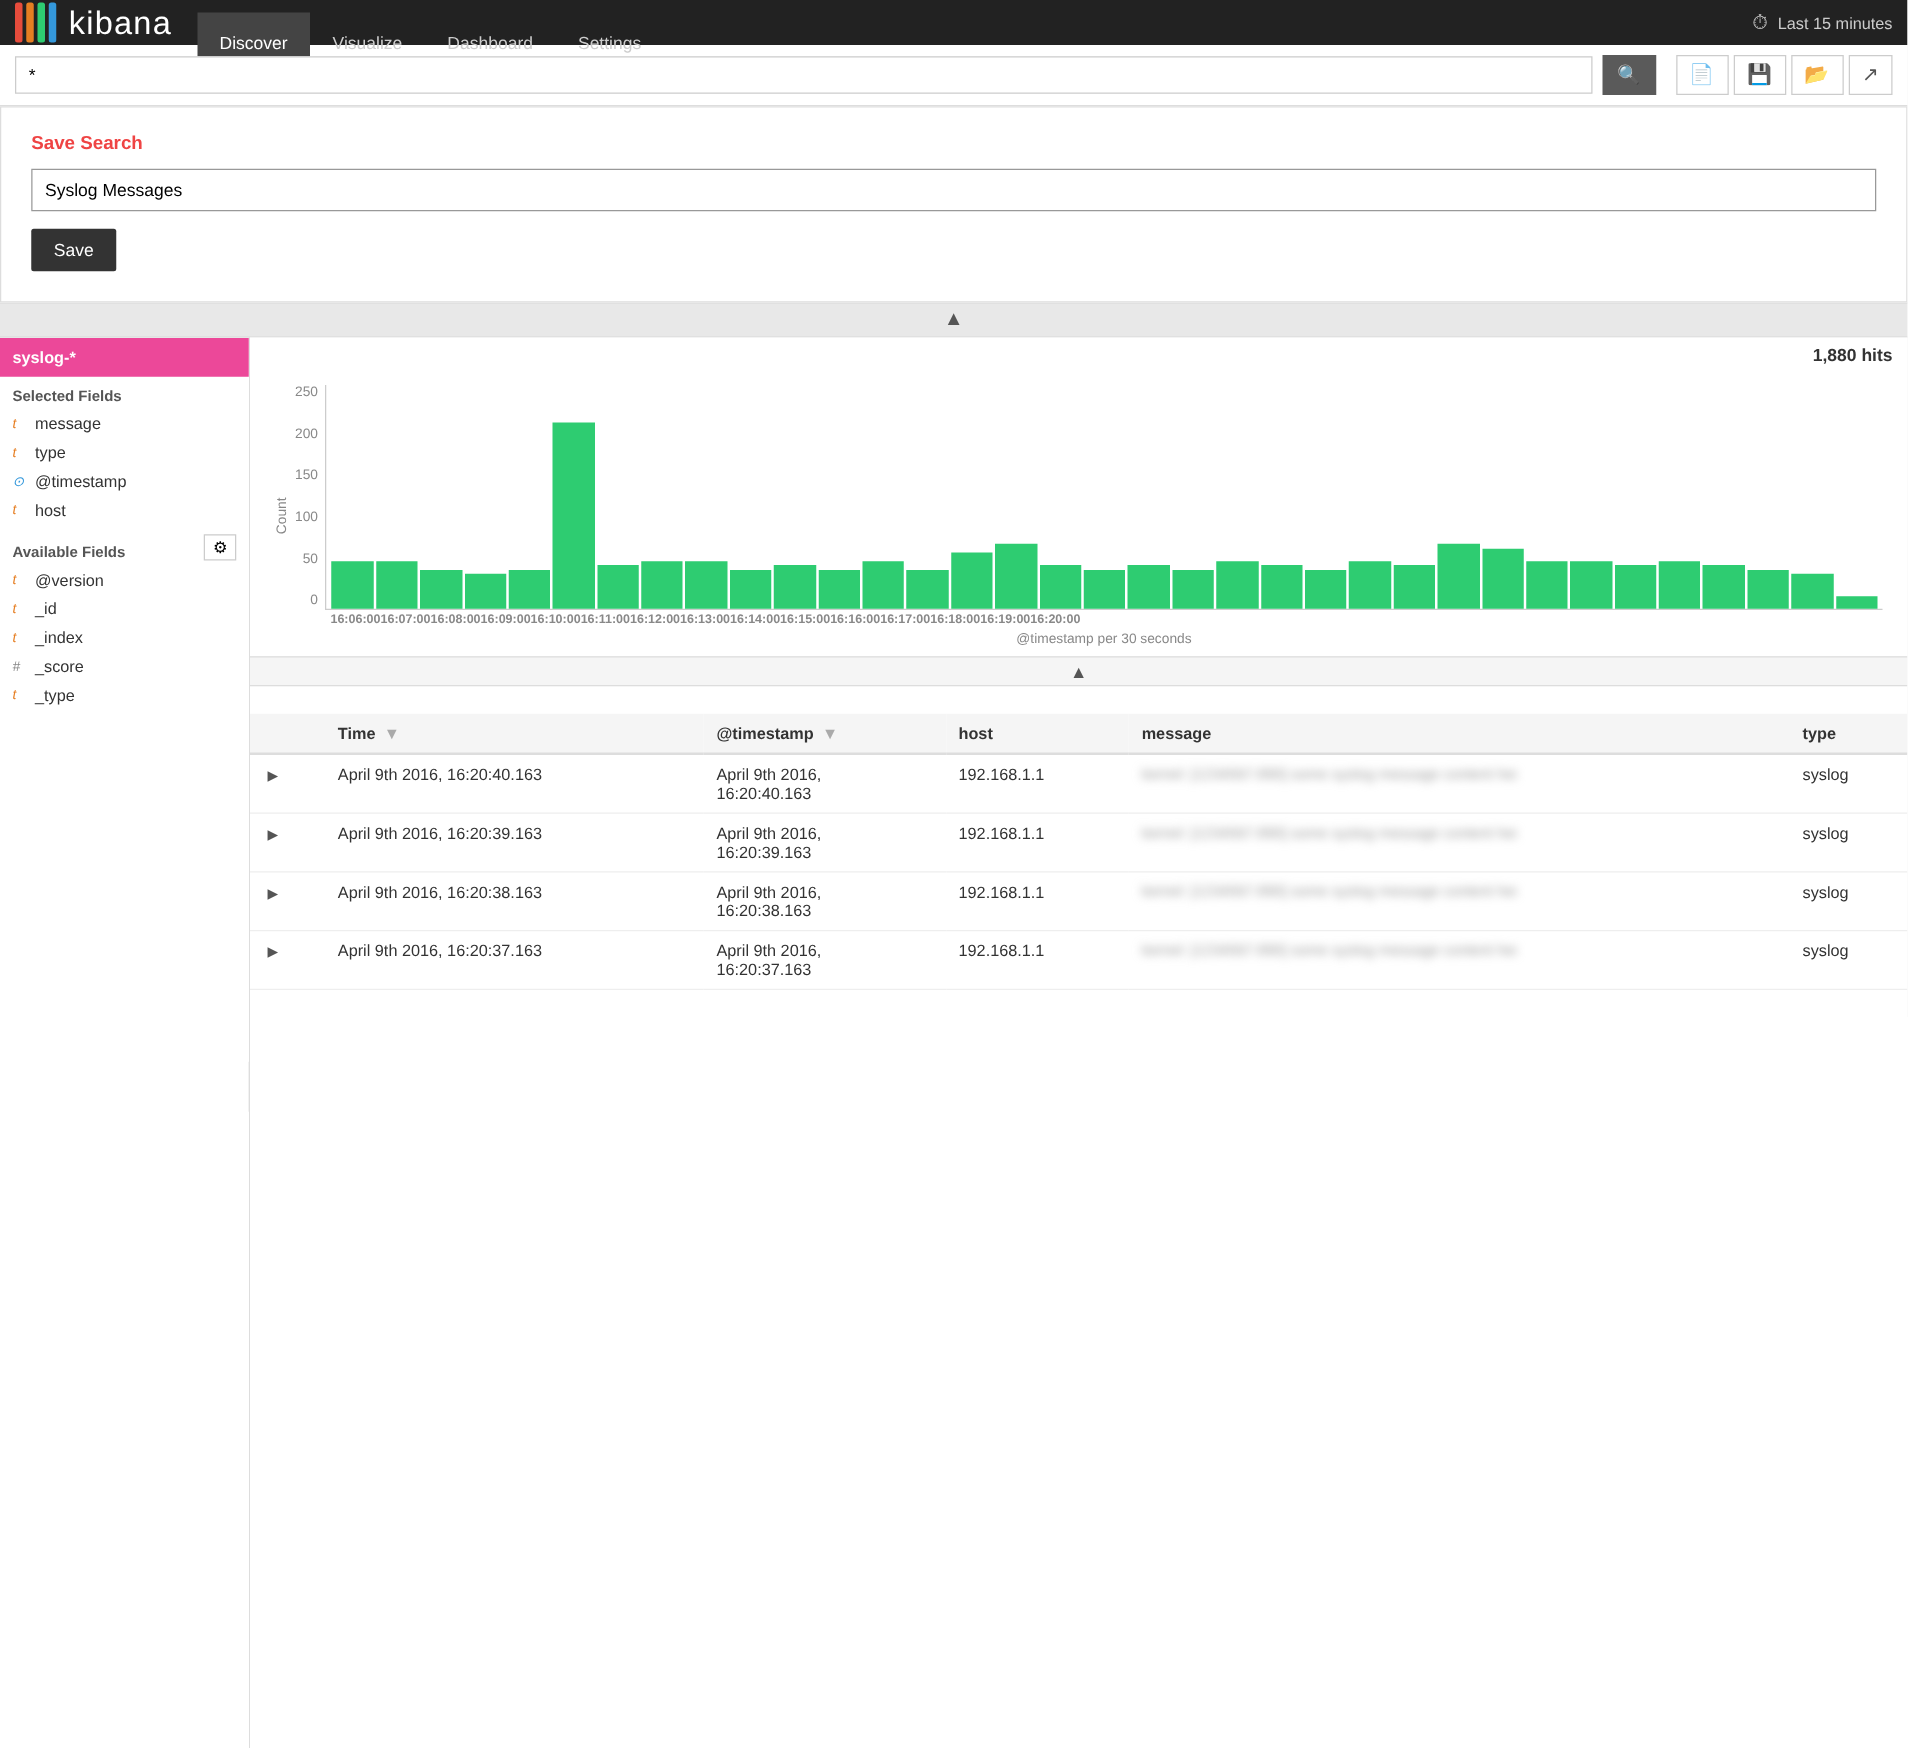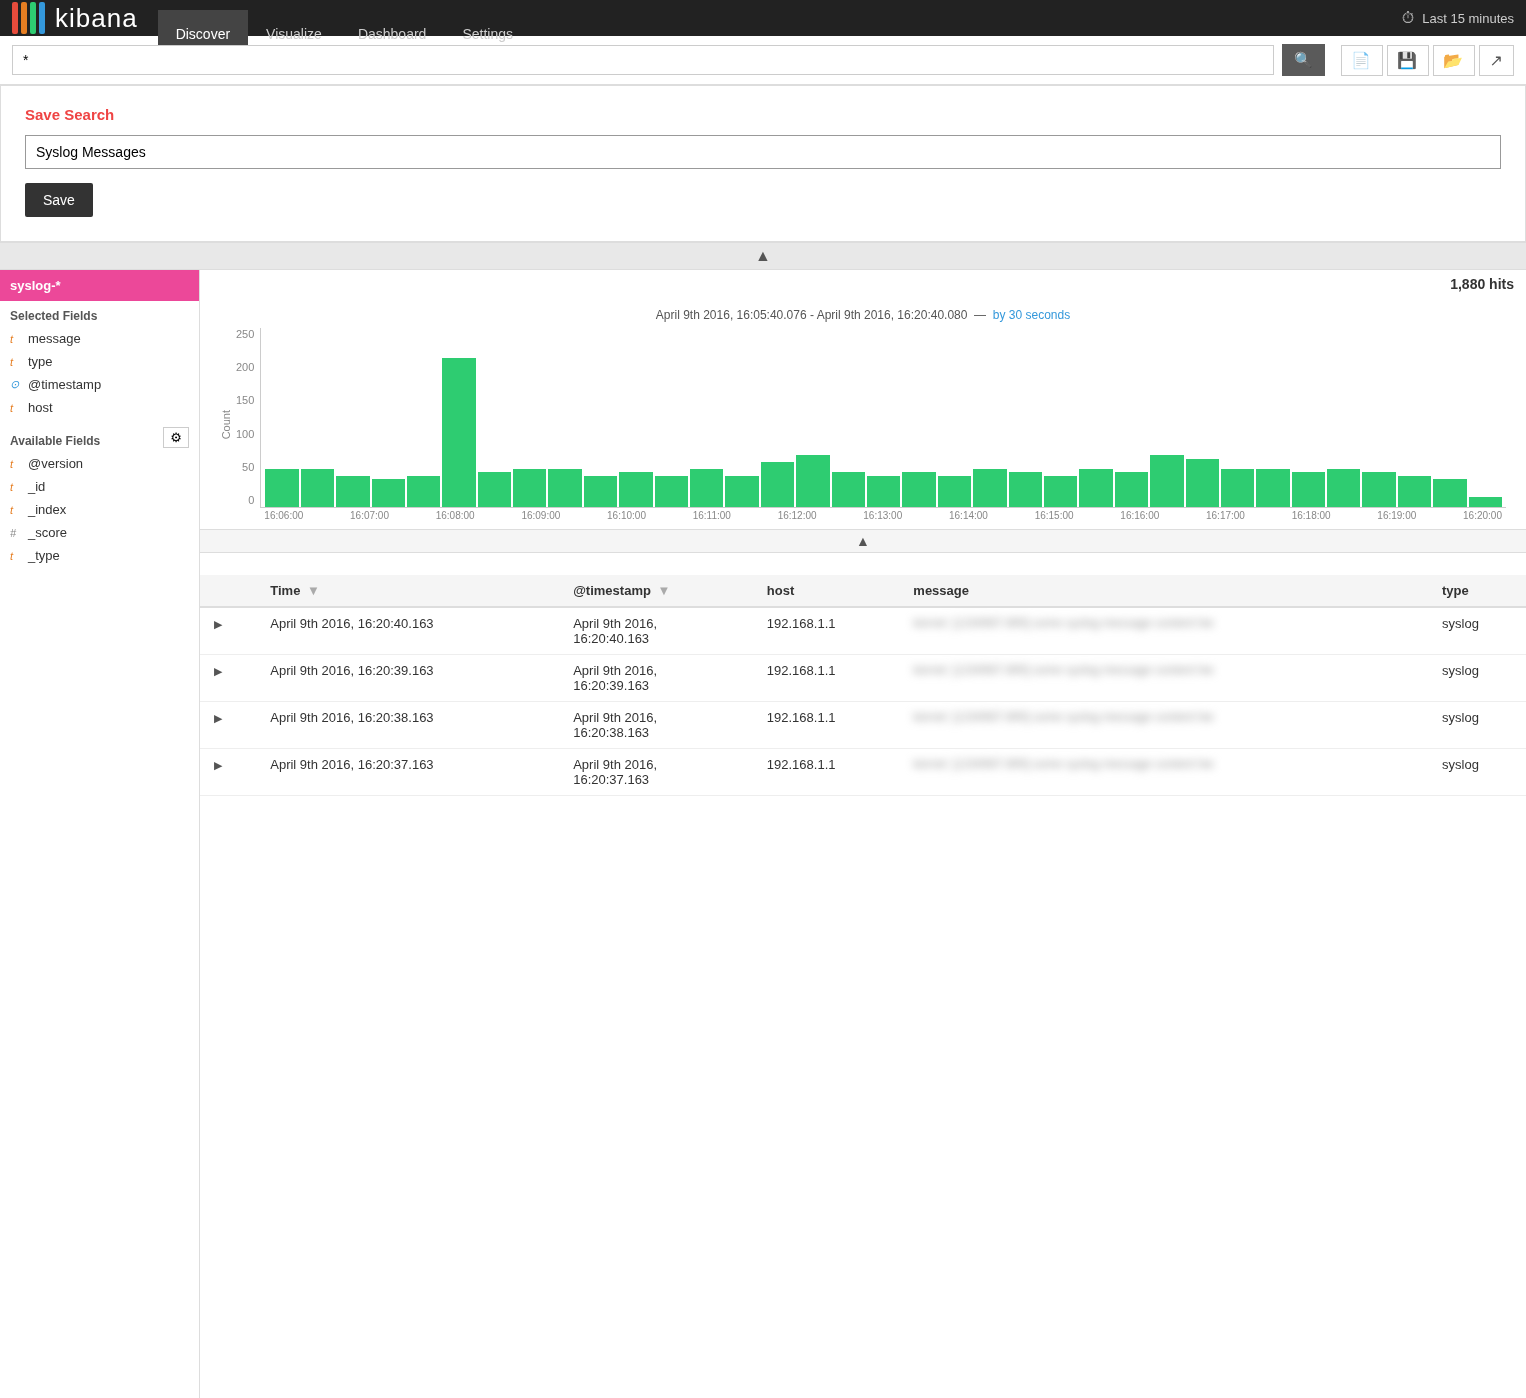--- a/index.html
+++ b/index.html
@@ -261,24 +261,25 @@
       padding: 0 4px;
     }
     .bar {
       background: #2ecc71;
       flex: 1;
       min-width: 4px;
       cursor: pointer;
     }
     .x-axis-labels {
       display: flex;
-      justify-content: space-between;
+      justify-content: flex-start;
       font-size: 10px;
       color: #888;
       padding: 2px 4px 0;
+      font-weight: bold;
     }
     .chart-x-label {
       text-align: center;
       font-size: 11px;
       color: #888;
       margin-top: 4px;
     }
     .chart-collapse-bar {
       text-align: center;
       padding: 3px;
@@ -429,25 +430,20 @@
       <span>_type</span>
     </div>
   </div>
 
   <div class="chart-area">
     <div class="hits-bar">
       <span>1,880</span>&nbsp;<span>hits</span>
     </div>
 
     <div class="chart-container">
-      <div class="chart-title">
-        <span>April 9th 2016, 16:05:40.076 - April 9th 2016, 16:20:40.080</span>
-        &nbsp;—&nbsp;
-        <a>by 30 seconds</a>
-      </div>
 
       <div style="display:flex;align-items:stretch;">
         <div style="display:flex;align-items:center;">
           <div class="chart-y-label">Count</div>
         </div>
         <div class="chart-y-axis">
           <span>250</span>
           <span>200</span>
           <span>150</span>
           <span>100</span>
@@ -502,20 +498,21 @@
               <span>16:12:00</span>
               <span>16:13:00</span>
               <span>16:14:00</span>
               <span>16:15:00</span>
               <span>16:16:00</span>
               <span>16:17:00</span>
               <span>16:18:00</span>
               <span>16:19:00</span>
               <span>16:20:00</span>
             </div>
+          <div class="chart-x-label">@timestamp per 30 seconds</div>
         </div>
       </div>
     </div>
 
     <div class="chart-collapse-bar">
       <span>▲</span>
     </div>
 
     <table class="results-table">
       <thead>

